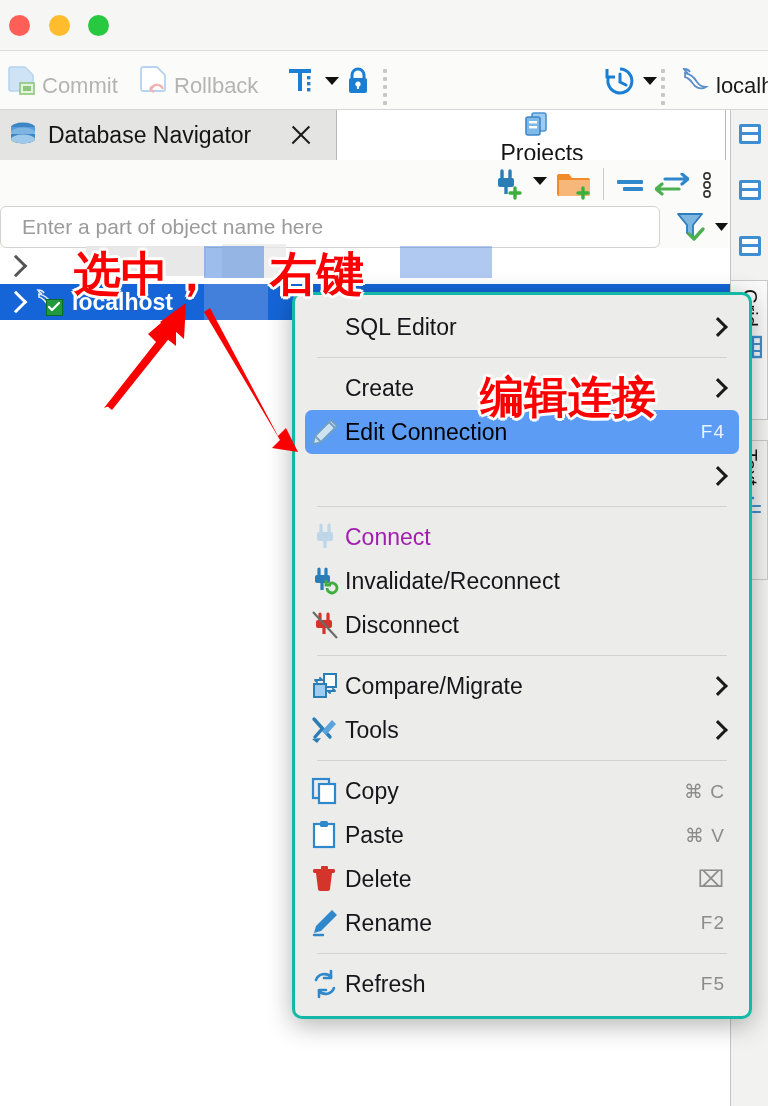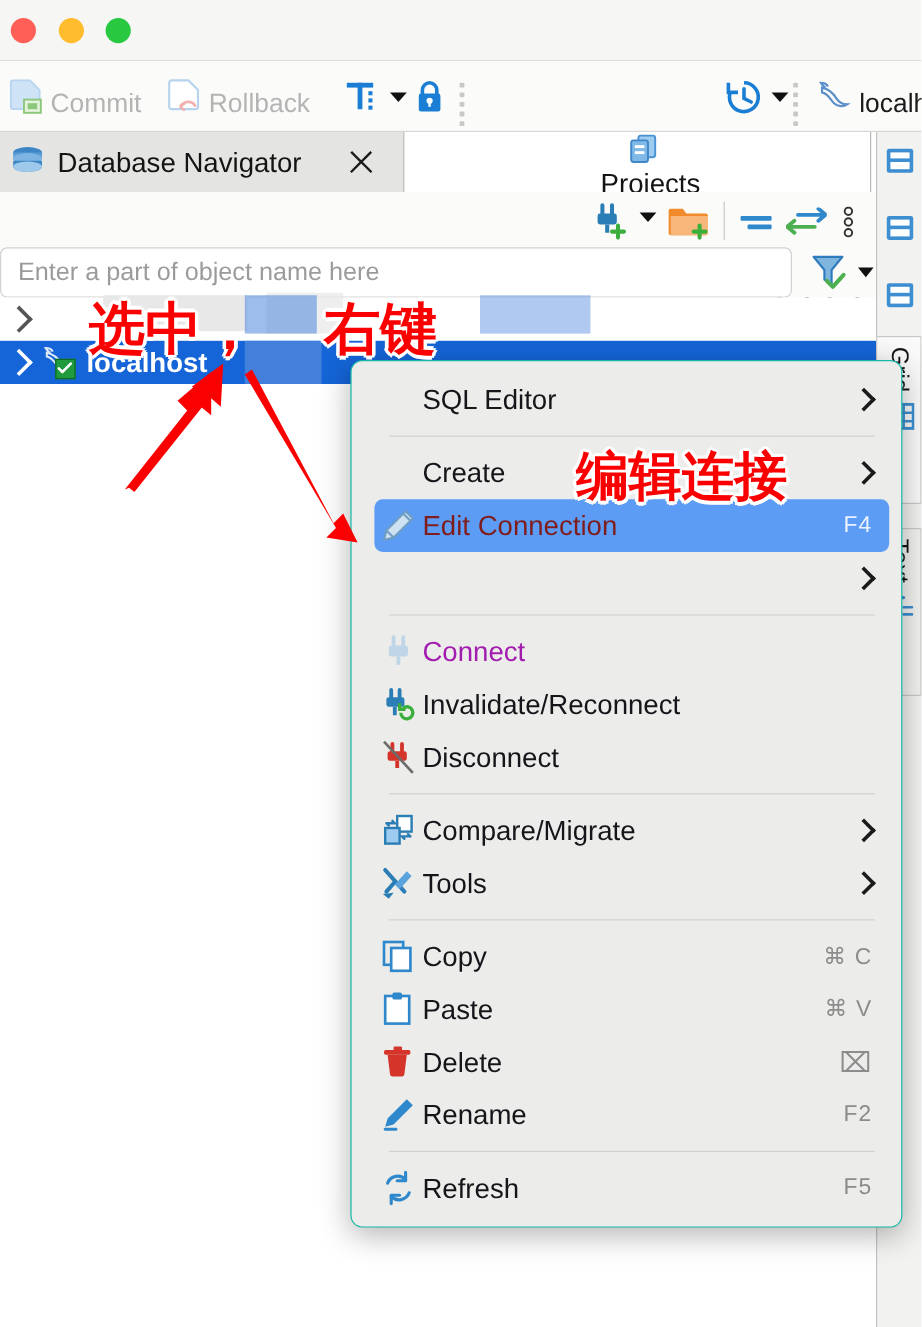--- a/index.html
+++ b/index.html
@@ -74,21 +74,21 @@
   }
   .navsep{position:absolute;top:8px;width:1px;height:32px;background:#c9c9c7;}
 
   
   #searchwrap{
     position:absolute;left:0;top:206px;width:730px;height:42px;background:#fbfbfa;
   }
   #searchbox{
     position:absolute;left:0;top:0;width:660px;height:42px;
     background:#fff;border:1px solid #d2d2d0;border-radius:6px;box-sizing:border-box;
-    display:flex;align-items:center;padding-left:12px;
+    display:flex;align-items:center;padding-left:19px;
   }
   #searchbox input{
     border:none;outline:none;width:620px;font-size:21px;color:#8d8d8d;
     font-family:"Liberation Sans","DejaVu Sans",sans-serif;background:transparent;
   }
   #searchbox input::placeholder{color:#9b9b9b;}
 
   
   #tree{position:absolute;left:0;top:248px;width:730px;height:858px;background:#fff;}
   .tree-row{position:absolute;left:0;height:36px;display:flex;align-items:center;}
@@ -115,43 +115,43 @@
     position:absolute;left:-1px;width:38px;background:#fafafa;border:1px solid #c9c9c7;
     box-sizing:border-box;display:flex;flex-direction:column;align-items:center;
     padding-top:8px;
   }
   .vtab span{
     writing-mode:vertical-rl;font-size:20px;color:#161616;letter-spacing:0px;
   }
 
   
   #ctxmenu{
-    position:absolute;left:292px;top:300px;width:460px;
-    background:#ececea;border:1px solid #14b8a6;border-radius:10px;
+    position:absolute;left:292px;top:292px;width:460px;
+    background:#ececea;border:3px solid #14b8a6;border-radius:10px;
     box-shadow:0 6px 26px rgba(0,0,0,.30);
-    box-sizing:border-box;padding:10px 0 10px 9px;
+    box-sizing:border-box;padding:10px 0 10px 0;
   }
   .mi{
     position:relative;height:44px;display:flex;align-items:center;
     margin:0 10px;border-radius:7px;box-sizing:border-box;
   }
   .mi .mi-ico{
     width:40px;min-width:40px;height:44px;display:flex;align-items:center;justify-content:center;
   }
   .mi .mi-lbl{font-size:23px;color:#15151a;white-space:nowrap;}
   .mi .mi-acc{
     position:absolute;right:14px;font-size:19px;color:#8c8c8c;letter-spacing:1px;
   }
   .mi .mi-arrow{
     position:absolute;right:14px;width:11px;height:11px;
     border-right:3.2px solid #1a1a1a;border-bottom:3.2px solid #1a1a1a;
     transform:rotate(-45deg);
   }
   .mi.sel{background:#5c9cf5;}
-  .mi.sel .mi-lbl{color:#7f1d1d;}
+  .mi.sel .mi-lbl{color:#000000;}
   .mi.sel .mi-acc{color:#eaf1ff;}
   .mi.disabled .mi-lbl{color:#a21caf;}
   .msep{height:1px;background:#d2d2d0;margin:8px 22px;}
 
   
   svg{display:block;}
 
   
   .ann{
     position:absolute;color:#fb0000;font-weight:700;

